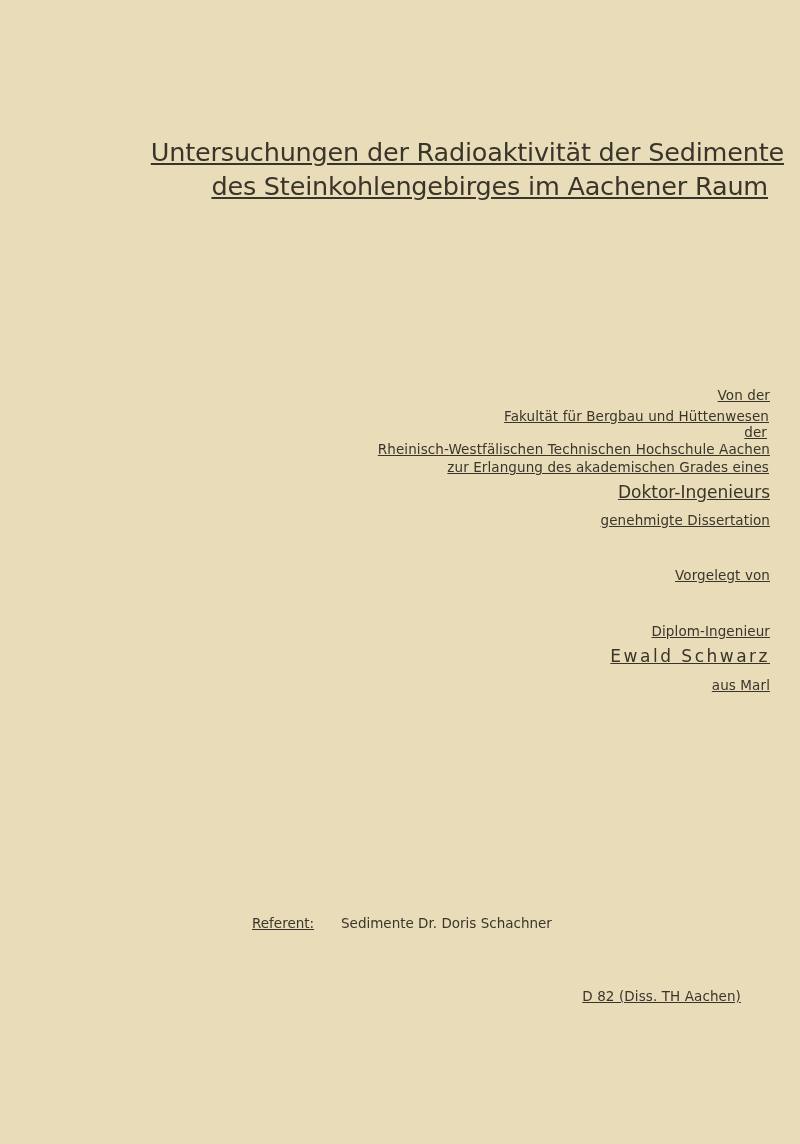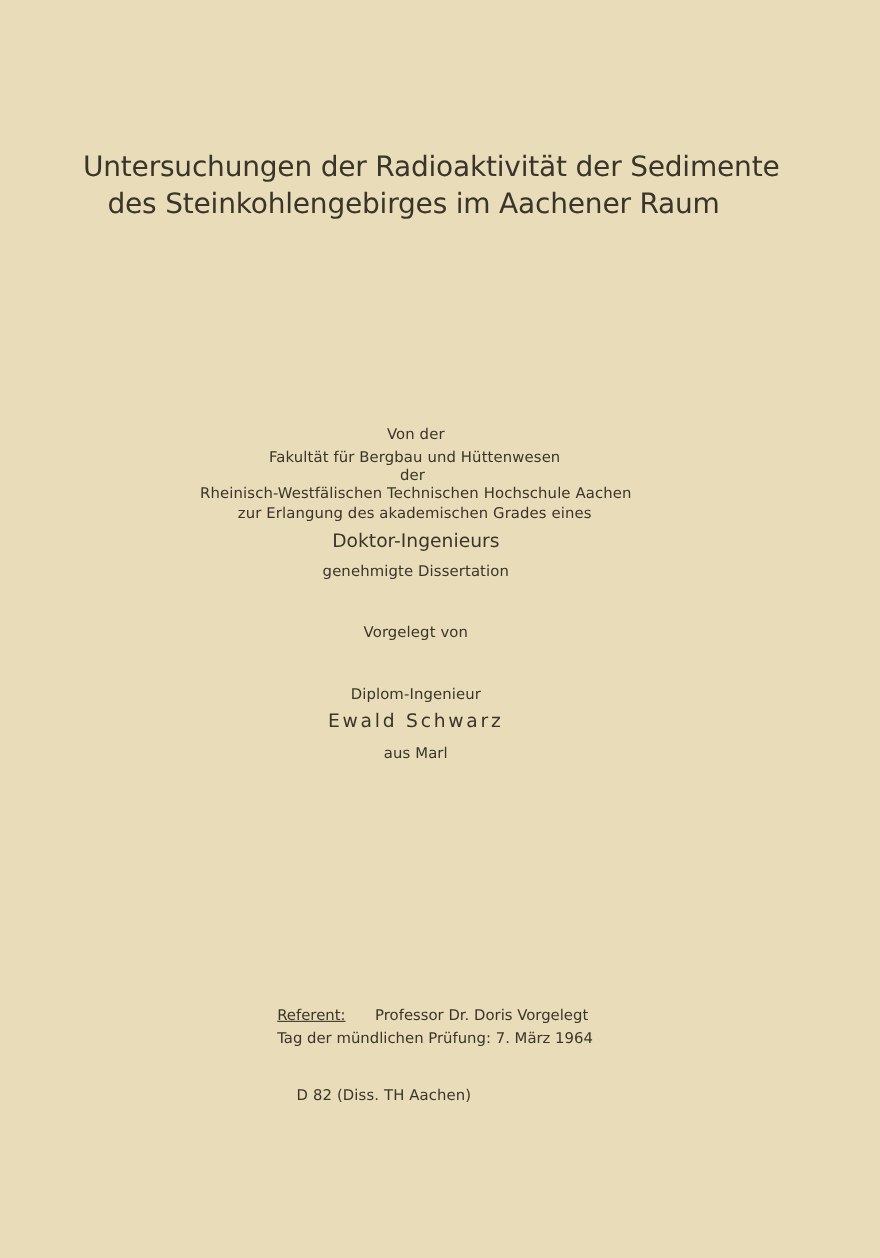--- a/index.html
+++ b/index.html
@@ -12,22 +12,23 @@
       background: #E9DCB9;
       position: relative;
       overflow: hidden;
       color: #3A352B;
       font-family: "DejaVu Sans", "Liberation Sans", sans-serif;
     }
     .abs {
       position: absolute;
       left: 0;
       width: 784px;
-      text-align: center;
+      text-align: right;
       white-space: nowrap;
+      text-decoration: underline;
     }
     .title {
       font-size: 25.5px;
       line-height: 32px;
       letter-spacing: -0.2px;
     }
     #title-line-1 { top: 136px; left: 0px; }
     #title-line-2 { top: 170px; left: -16px; }
 
     .small {
@@ -72,22 +73,19 @@
   <div class="abs medium" style="top:481px; left:-14px;">Doktor-Ingenieurs</div>
   <div class="abs small" style="top:511px; left:-14px;">genehmigte Dissertation</div>
 
   <div class="abs small" style="top:566px; left:-14px;">Vorgelegt von</div>
   <div class="abs small" style="top:622px; left:-14px;">Diplom-Ingenieur</div>
   <div class="abs name" style="top:645px; left:-14px;">Ewald Schwarz</div>
   <div class="abs small" style="top:676px; left:-14px;">aus Marl</div>
 
   <div class="committee">
     <span class="row">
-      <span class="lbl-ref">Referent:</span><span>Professor Dr. Doris Vorgelegt</span>
-    </span>
-    <span class="row">
-      <span>Tag der mündlichen Prüfung:</span> <span>7. März 1964</span>
+      <span class="lbl-ref">Referent:</span><span>Sedimente Dr. Doris Schachner</span>
     </span>
   </div>
 
   <div class="abs small" style="top:987px; left:-43px;">D 82 (Diss. TH Aachen)</div>
 
 </div>
 
 </body></html>

